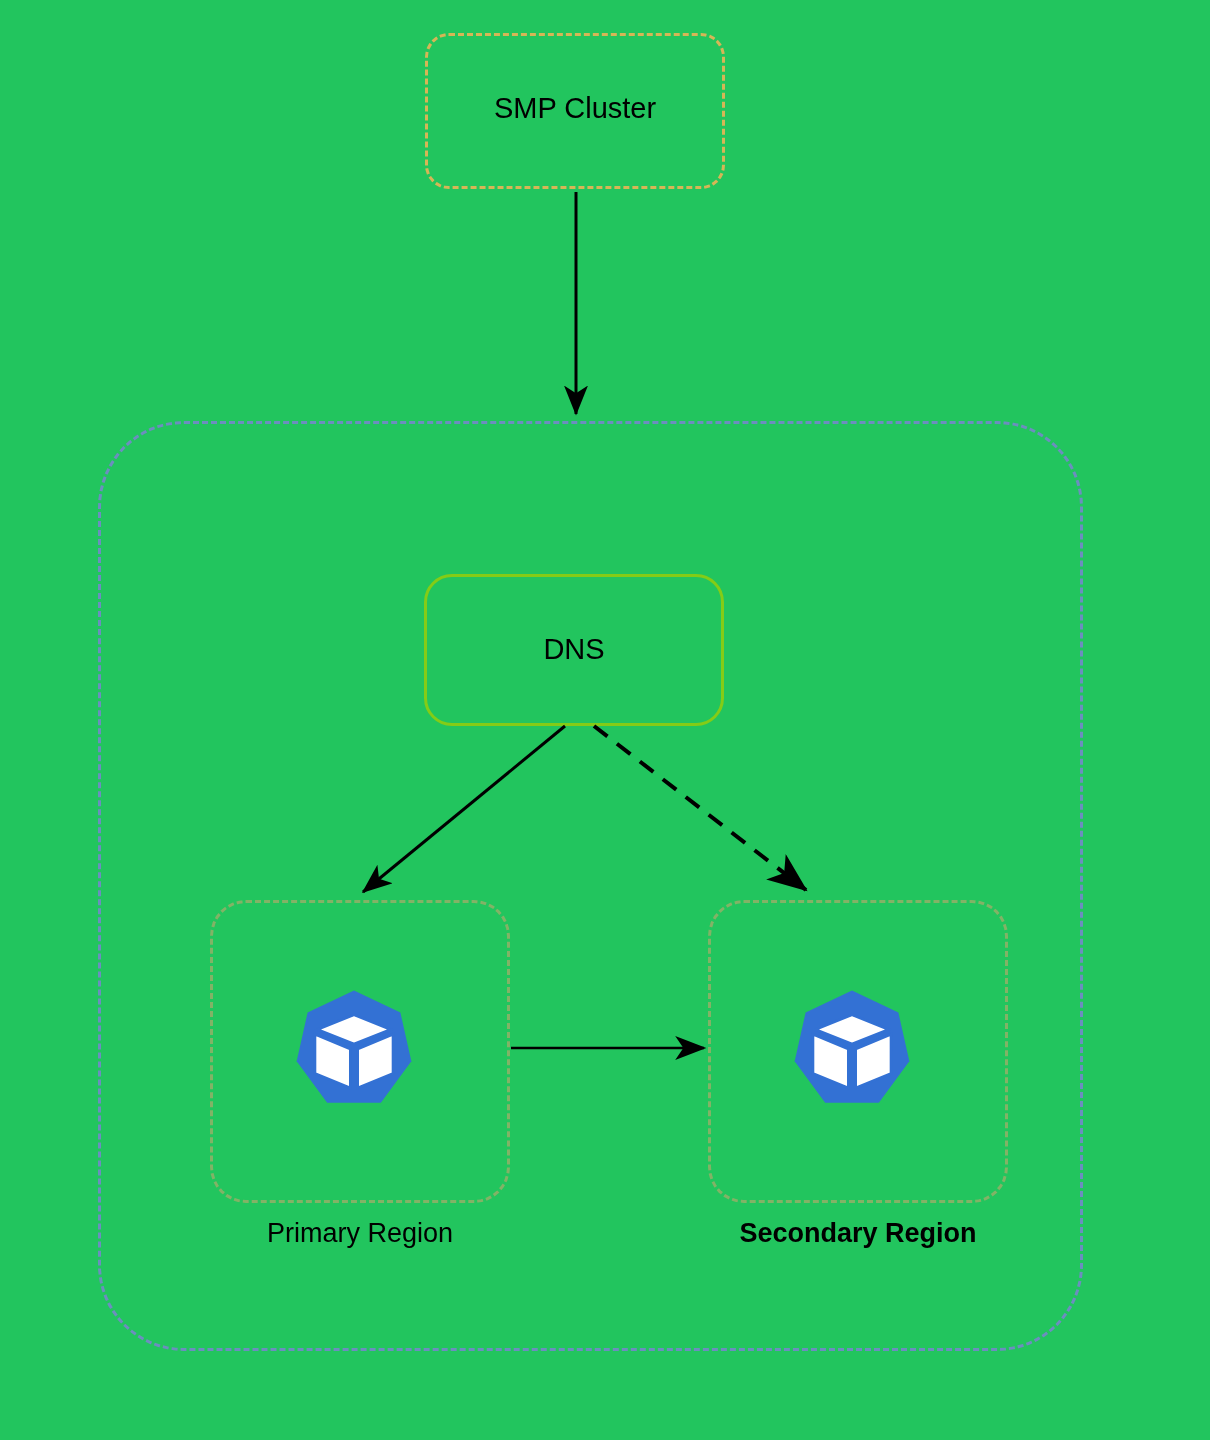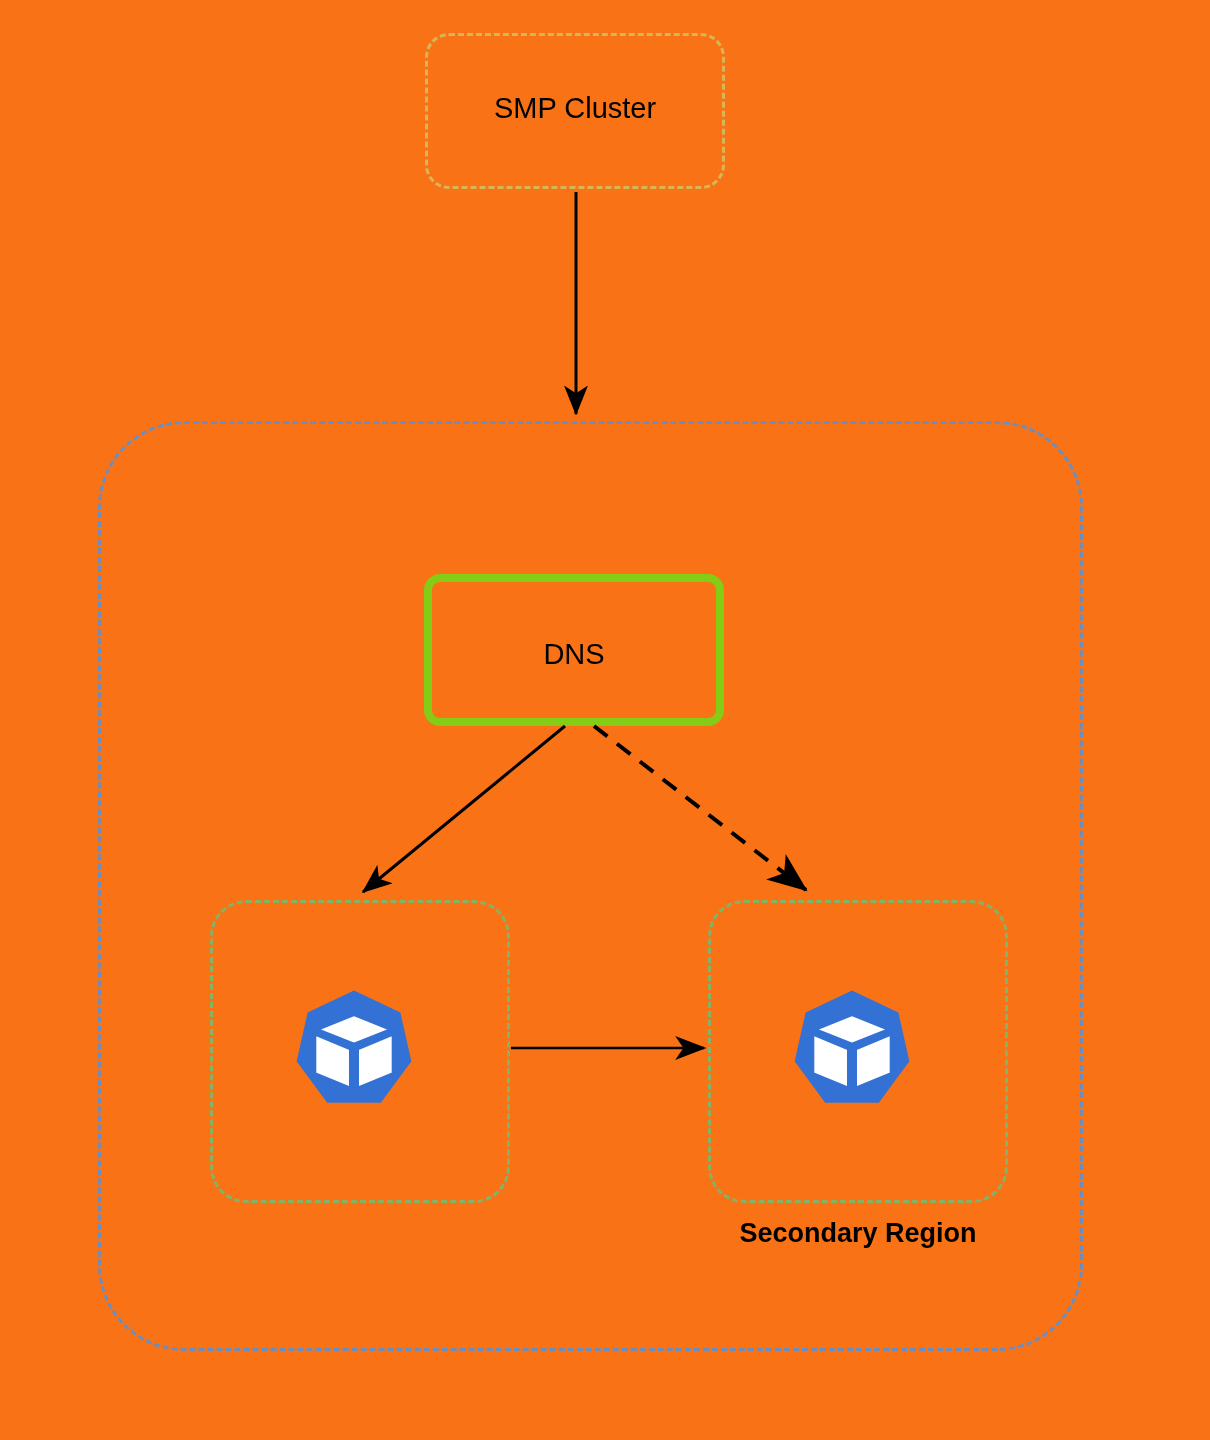--- a/index.html
+++ b/index.html
@@ -7,21 +7,21 @@
     padding: 0;
     background: #ffffff;
   }
   body {
     font-family: "Liberation Sans", sans-serif;
   }
   #canvas {
     position: relative;
     width: 1210px;
     height: 1440px;
-    background: #f97316;
+    background: #22c55e;
     overflow: hidden;
   }
   .box {
     position: absolute;
     box-sizing: border-box;
     background: transparent;
   }
   .box-label {
     position: absolute;
     left: 0;
@@ -54,22 +54,22 @@
     border: 3px dashed #6c8ebf;
     border-radius: 86px;
   }
 
   
   #dns-box {
     left: 424px;
     top: 574px;
     width: 300px;
     height: 152px;
-    border: 8px solid #84cc16;
-    border-radius: 16px;
+    border: 3px solid #84cc16;
+    border-radius: 28px;
   }
   #dns-box .box-label {
     top: 56px;
     font-size: 29px;
   }
 
   
   .region-box {
     width: 300px;
     height: 303px;
@@ -136,20 +136,21 @@
     <div class="box-label">SMP Cluster</div>
   </div>
 
   <div class="box" id="platform-container"></div>
 
   <div class="box" id="dns-box">
     <div class="box-label">DNS</div>
   </div>
 
   <div class="box region-box" id="primary-region-box"></div>
+  <div class="region-caption" id="primary-region-caption">Primary Region</div>
 
   <div class="box region-box" id="secondary-region-box"></div>
   <div class="region-caption" id="secondary-region-caption">Secondary Region</div>
 
   <div class="k8s-logo" id="primary-k8s-logo">
     <svg viewBox="0 0 100 100" width="122" height="122" aria-hidden="true">
       <polygon points="50,2 88,20 97,60 72,94 28,94 3,60 12,20" fill="#3371d4"></polygon>
       <g fill="#ffffff">
         <polygon points="50,22 80,34 50,46 20,34"></polygon>
         <polygon points="18,38 47,50 47,82 18,70"></polygon>

